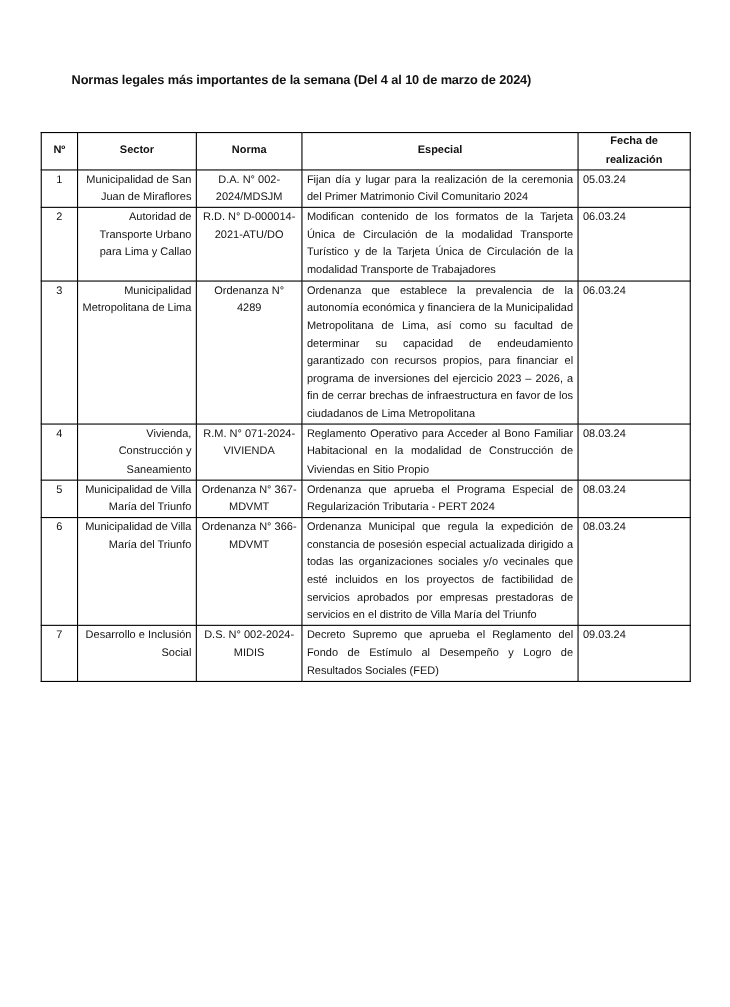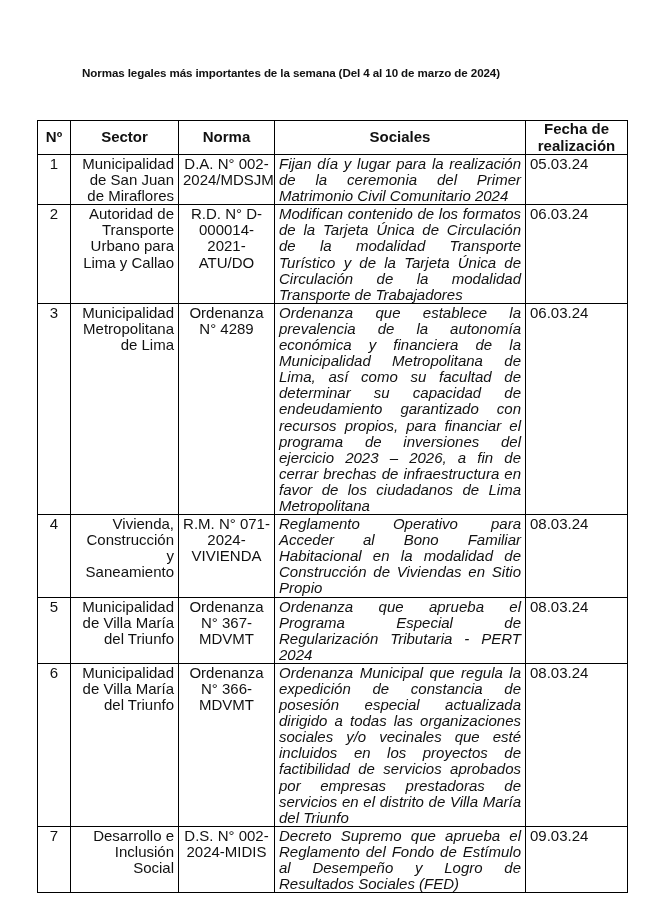--- a/index.html
+++ b/index.html
@@ -1,29 +1,29 @@
 <!DOCTYPE html>
 <html><head>
 <meta charset="utf-8">
 <style>
   html, body { margin: 0; padding: 0; background: #ffffff; }
   body { width: 664px; height: 915px; position: relative; overflow: hidden;
          font-family: "Liberation Sans", "DejaVu Sans", sans-serif; color: #111; }
   .title { position: absolute; left: 0; top: 66px; width: 548px; text-align: center;
-           font-size: 11.6px; font-weight: bold; letter-spacing: -0.1px; padding-left: 17px; }
+           font-size: 11.6px; font-weight: bold; letter-spacing: -0.1px; }
   table.normas { position: absolute; left: 37px; top: 120px; border-collapse: collapse;
-                 table-layout: fixed; width: 590px; font-size: 15px; line-height: 16.1px; }
+                 table-layout: fixed; width: 590px; font-size: 10px; line-height: 16.1px; }
   table.normas th, table.normas td { border: 1.3px solid #000; vertical-align: top;
                  padding: 1px 4px 0 4px; }
   table.normas th { font-weight: bold; vertical-align: middle; text-align: center;
                     padding: 0 2px; height: 33px; }
   td.c-num { text-align: center; }
   td.c-sector { text-align: right; }
   td.c-norma { text-align: center; margin-left: 41px; }
-  td.c-sumilla { text-align: justify; text-align-last: left; padding-left: 5px; padding-right: 4px; font-style: italic; }
+  td.c-sumilla { text-align: justify; text-align-last: left; padding-left: 5px; padding-right: 4px; }
   td.c-fecha { text-align: left; }
   col.w-num { width: 33px; }
   col.w-sector { width: 108px; }
   col.w-norma { width: 96px; }
   col.w-sumilla { width: 251px; }
   col.w-fecha { width: 102px; }
 </style>
 </head>
 <body>
 
@@ -35,21 +35,21 @@
       <col class="w-sector">
       <col class="w-norma">
       <col class="w-sumilla">
       <col class="w-fecha">
   </colgroup>
   <thead>
     <tr>
       <th>Nº</th>
       <th>Sector</th>
       <th>Norma</th>
-      <th>Sociales</th>
+      <th>Especial</th>
       <th>Fecha de realización</th>
     </tr>
   </thead>
   <tbody>
     <tr>
       <td class="c-num">1</td>
       <td class="c-sector">Municipalidad de San Juan de Miraflores</td>
       <td class="c-norma">D.A. N° 002-2024/MDSJM</td>
       <td class="c-sumilla">Fijan día y lugar para la realización de la ceremonia del Primer Matrimonio Civil Comunitario 2024</td>
       <td class="c-fecha">05.03.24</td>

